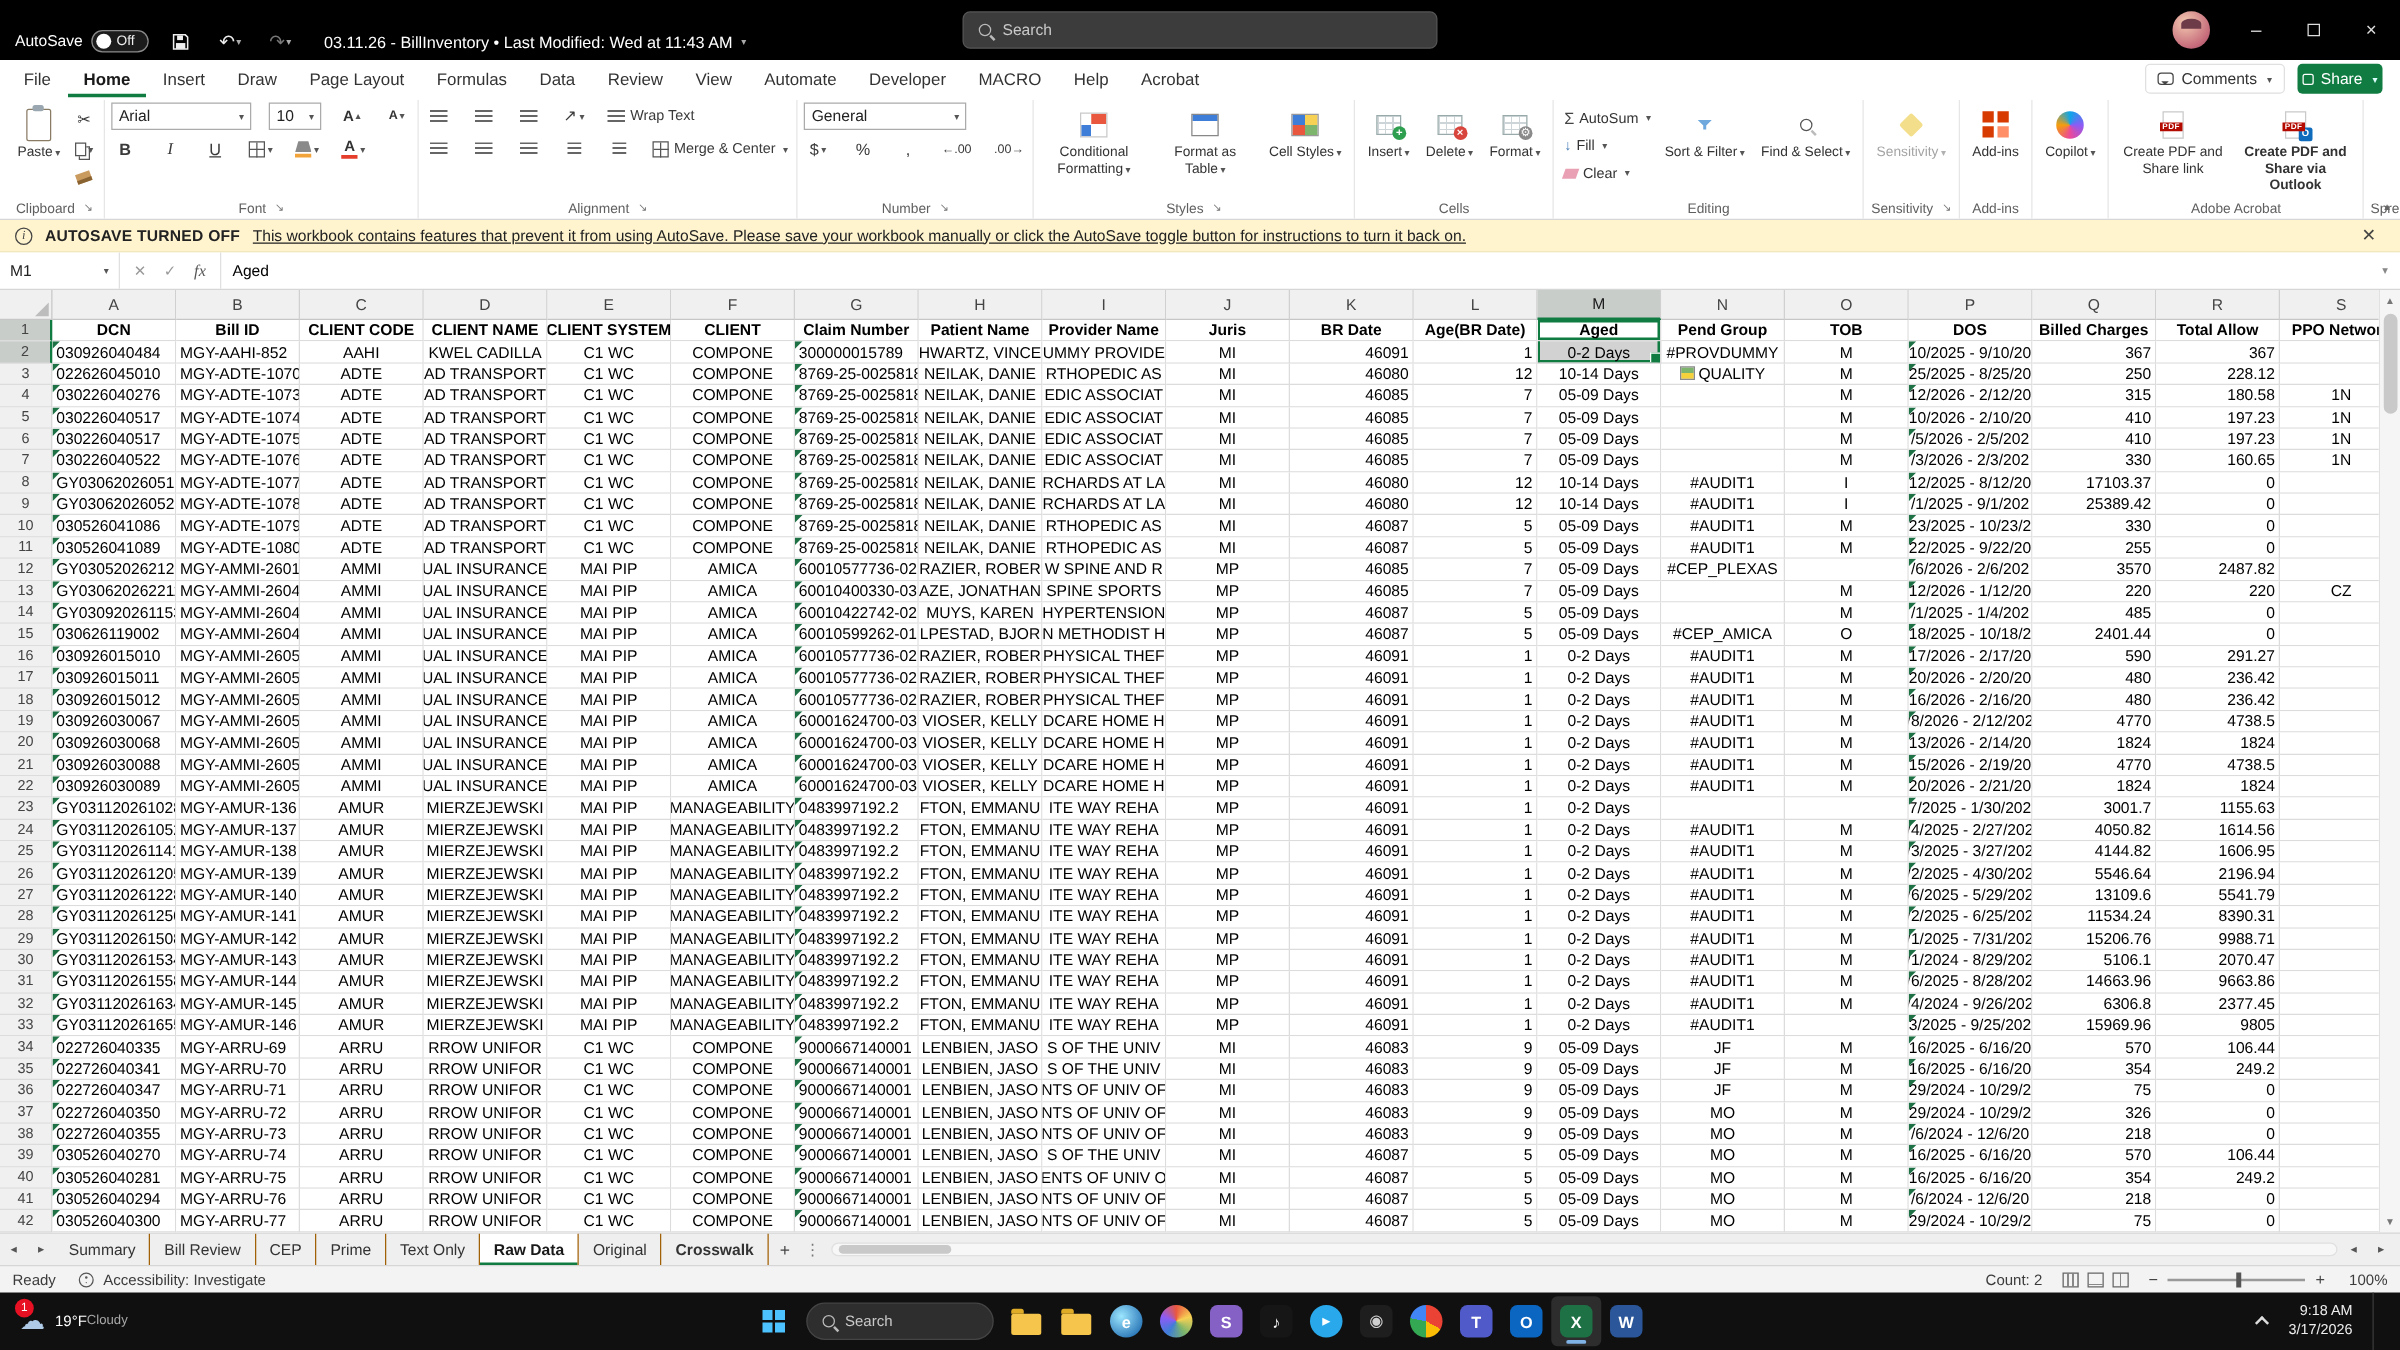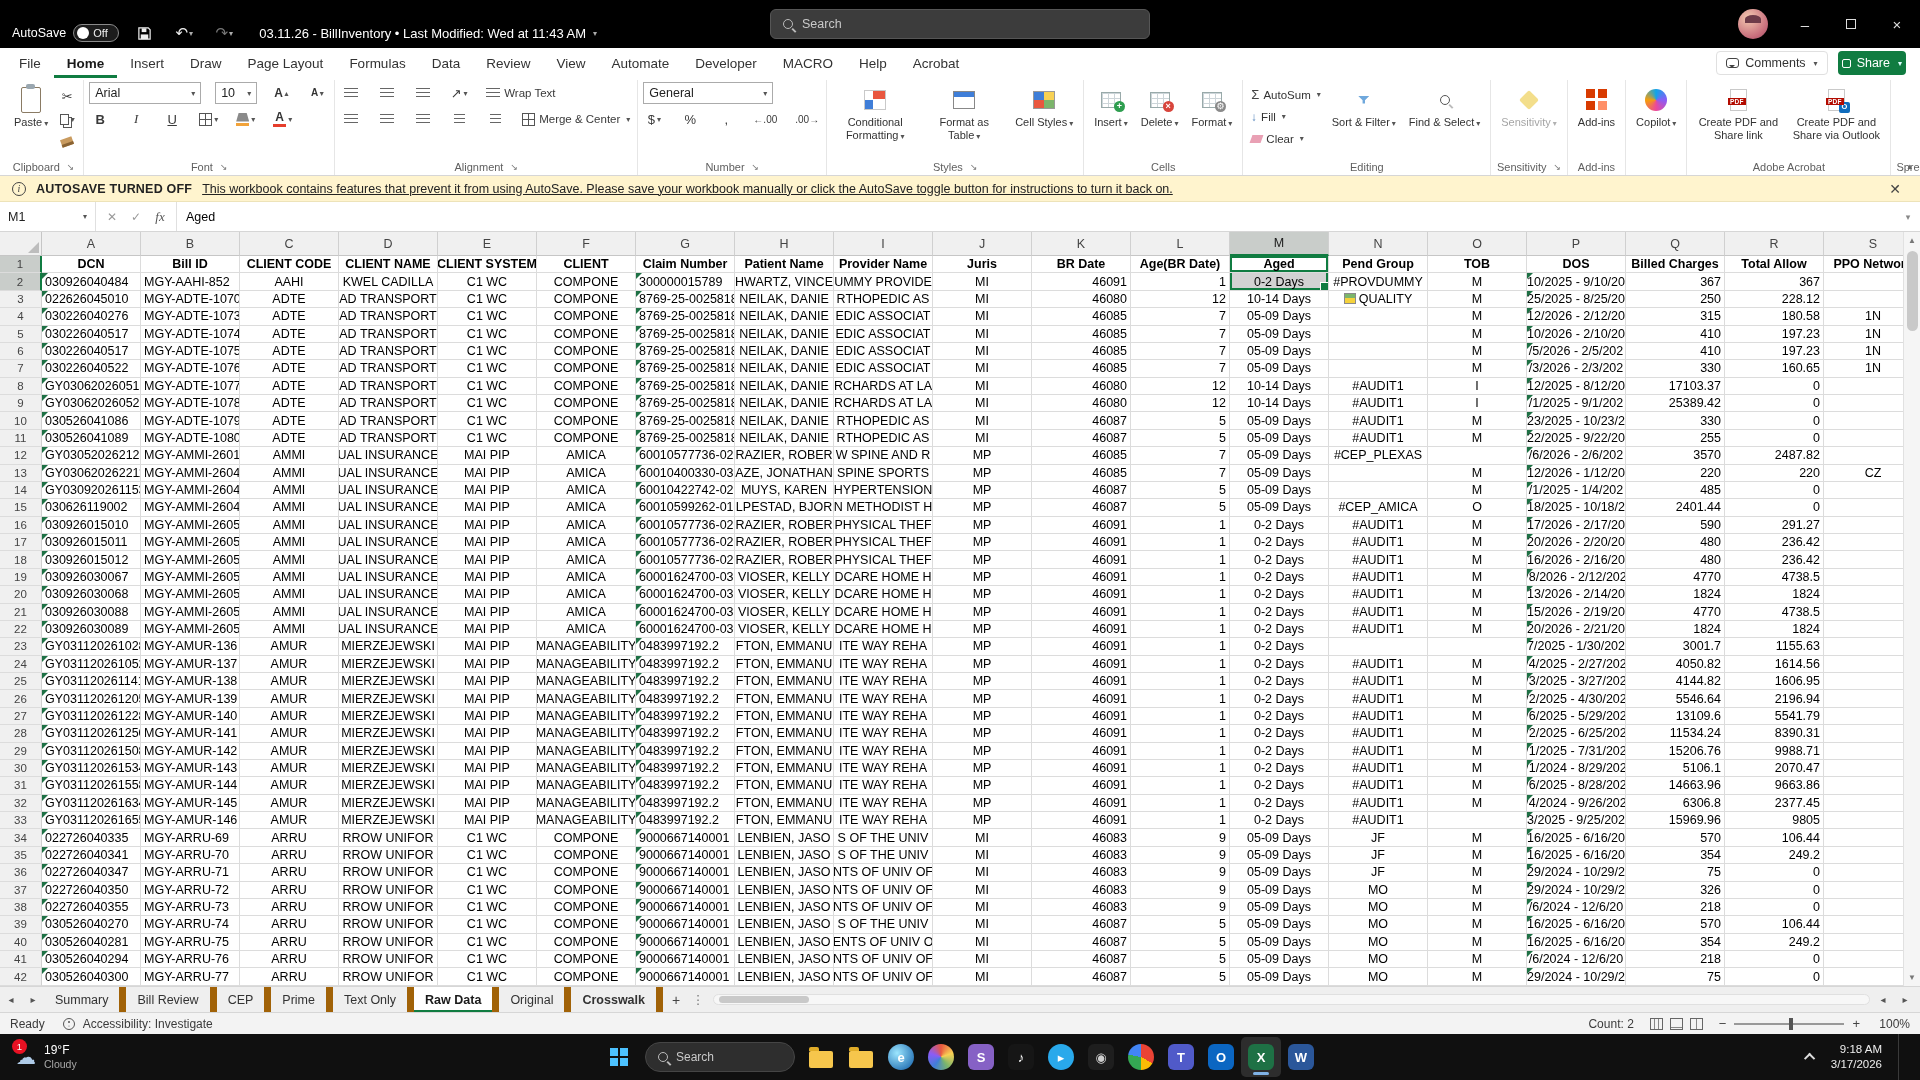--- a/index.html
+++ b/index.html
@@ -131,21 +131,21 @@
 .trace-icon{width:12px;height:11px;border:1px solid #8a8a8a;background:linear-gradient(#7CB56B 0 45%,#F5D23C 45%);margin-right:3px;flex:none;}
 .vscroll{width:17px;flex:none;background:#F5F5F5;border-left:1px solid #E1E1E1;display:flex;flex-direction:column;align-items:center;}
 .varrow{height:17px;display:flex;align-items:center;justify-content:center;font-size:8px;color:#777;width:100%;}
 .vthumb{width:11px;height:80px;background:#C9C9C9;border-radius:6px;margin-top:2px;}
 .vfill{flex:1;}
 
 
 .sheetrow{height:26px;background:#EFEFEF;border-top:1px solid #D6D6D6;display:flex;align-items:stretch;flex:none;font-size:12.5px;}
 .snav{width:22px;display:flex;align-items:center;justify-content:center;color:#555;font-size:10px;}
 .stabs{display:flex;align-items:stretch;}
-.stab{padding:0 11px;color:#333;display:flex;align-items:center;border-right:7px solid #a16207;white-space:nowrap;}
+.stab{padding:0 11px;color:#333;display:flex;align-items:center;border-right:1px solid #a16207;white-space:nowrap;}
 .stab.active{background:#fff;font-weight:bold;color:#1a1a1a;box-shadow:inset 0 -2px 0 #107C41;}
 .stab.bold{font-weight:bold;}
 .addtab{width:26px;display:flex;align-items:center;justify-content:center;color:#444;font-size:14px;}
 .sdots{width:18px;display:flex;align-items:center;justify-content:center;color:#777;}
 .hscr{flex:1;display:flex;align-items:center;gap:4px;padding:0 6px;}
 .htrack{flex:1;height:11px;background:#F7F7F7;border:1px solid #E0E0E0;border-radius:6px;display:flex;align-items:center;padding:0 1px;}
 .hthumb{width:90px;height:7px;background:#C9C9C9;border-radius:4px;margin-left:4px;}
 .harrow{width:18px;display:flex;align-items:center;justify-content:center;color:#555;font-size:10px;}
 
 
@@ -163,21 +163,21 @@
 .ztrack{width:110px;height:2px;background:#999;position:relative;}
 .zthumb{position:absolute;left:50%;top:-5px;width:4px;height:12px;background:#555;}
 .zsign{font-size:13px;color:#444;}
 .zpct{width:42px;text-align:right;}
 
 
 .taskbar{height:46px;background:#101010;display:flex;align-items:center;flex:none;position:relative;color:#eee;}
 .weather{display:flex;align-items:center;gap:8px;padding:0 16px;position:relative;height:100%;}
 .wbadge{position:absolute;top:5px;left:12px;background:#E81123;color:#fff;font-size:9.5px;min-width:15px;height:15px;border-radius:8px;display:flex;align-items:center;justify-content:center;z-index:2;}
 .cloud{font-size:20px;color:#AFCBE8;line-height:1;}
-.wtxt{display:flex;flex-direction:column;line-height:1.25;}
+.wtxt{display:flex;flex-direction:row;line-height:1.25;}
 .wtemp{font-size:12px;color:#fff;}
 .wdesc{font-size:10.5px;color:#a8a8a8;}
 .tcenter{position:absolute;left:50%;top:0;transform:translateX(-50%);height:100%;display:flex;align-items:center;gap:6px;}
 .tstart{width:40px;height:40px;display:flex;align-items:center;justify-content:center;border-radius:5px;}
 .startgrid{width:8px;height:8px;background:#4CC2FF;box-shadow:10px 0 #4CC2FF,0 10px #4CC2FF,10px 10px #4CC2FF;margin:0 10px 10px 0;}
 .tsearch{width:150px;height:30px;border-radius:15px;background:#2E2E2E;border:1px solid #454545;color:#c9c9c9;font-size:12px;display:flex;align-items:center;gap:8px;padding:0 12px;}
 .tapp{width:40px;height:40px;display:flex;align-items:center;justify-content:center;border-radius:5px;position:relative;}
 .tapp.active{background:#2D2D2D;}
 .tapp.active::after{content:"";position:absolute;bottom:2px;left:50%;transform:translateX(-50%);width:16px;height:3px;border-radius:2px;background:#7FB2E5;}
 .glyph{width:26px;height:26px;border-radius:6px;display:flex;align-items:center;justify-content:center;color:#fff;font-weight:bold;font-size:13px;}
@@ -554,21 +554,21 @@
   </div>
 
   <div class="rg">
     <div class="rg-c">
       <button class="bigbtn" style="max-width:92px;">
         <span class="bb-ic" style="position:relative;">
             <span class="ic-pdf"></span>
           </span>
         <span>Create PDF and Share link</span>
       </button>
-      <button class="bigbtn" style="max-width:98px;">
+      <button class="bigbtn" style="max-width:98px;font-weight:bold;">
         <span class="bb-ic" style="position:relative;">
             <span class="ic-pdf">
               <span class="ic-outlook"></span>
             </span>
           </span>
         <span>Create PDF and Share via Outlook</span>
       </button>
     </div>
     <div class="rg-l">
         <span>Adobe Acrobat</span>

